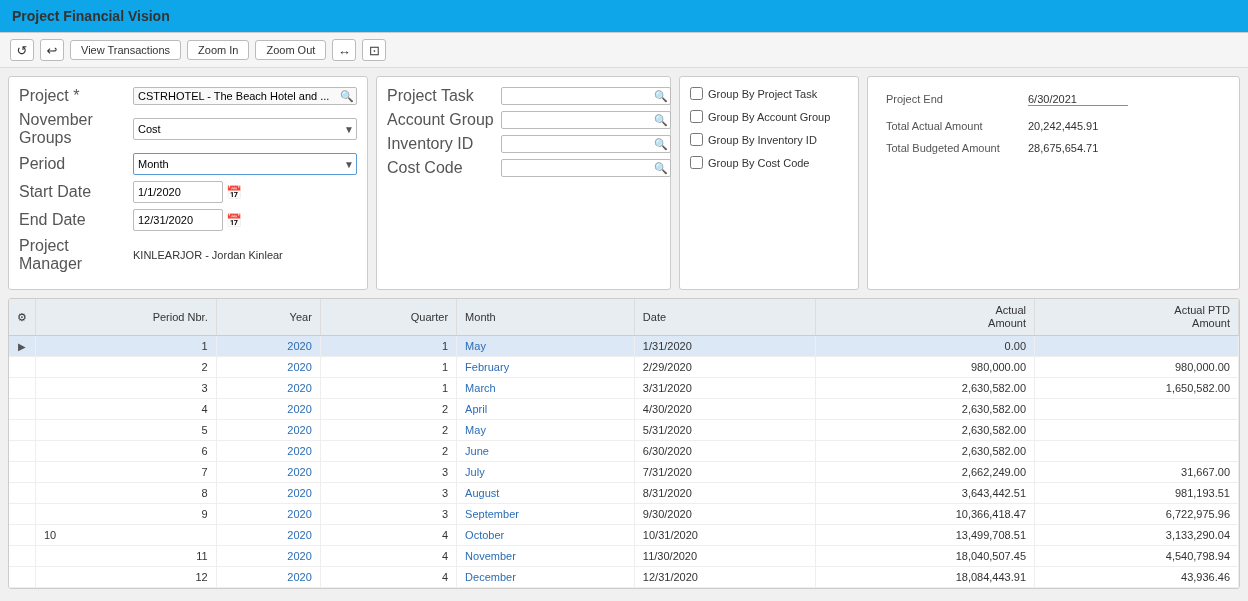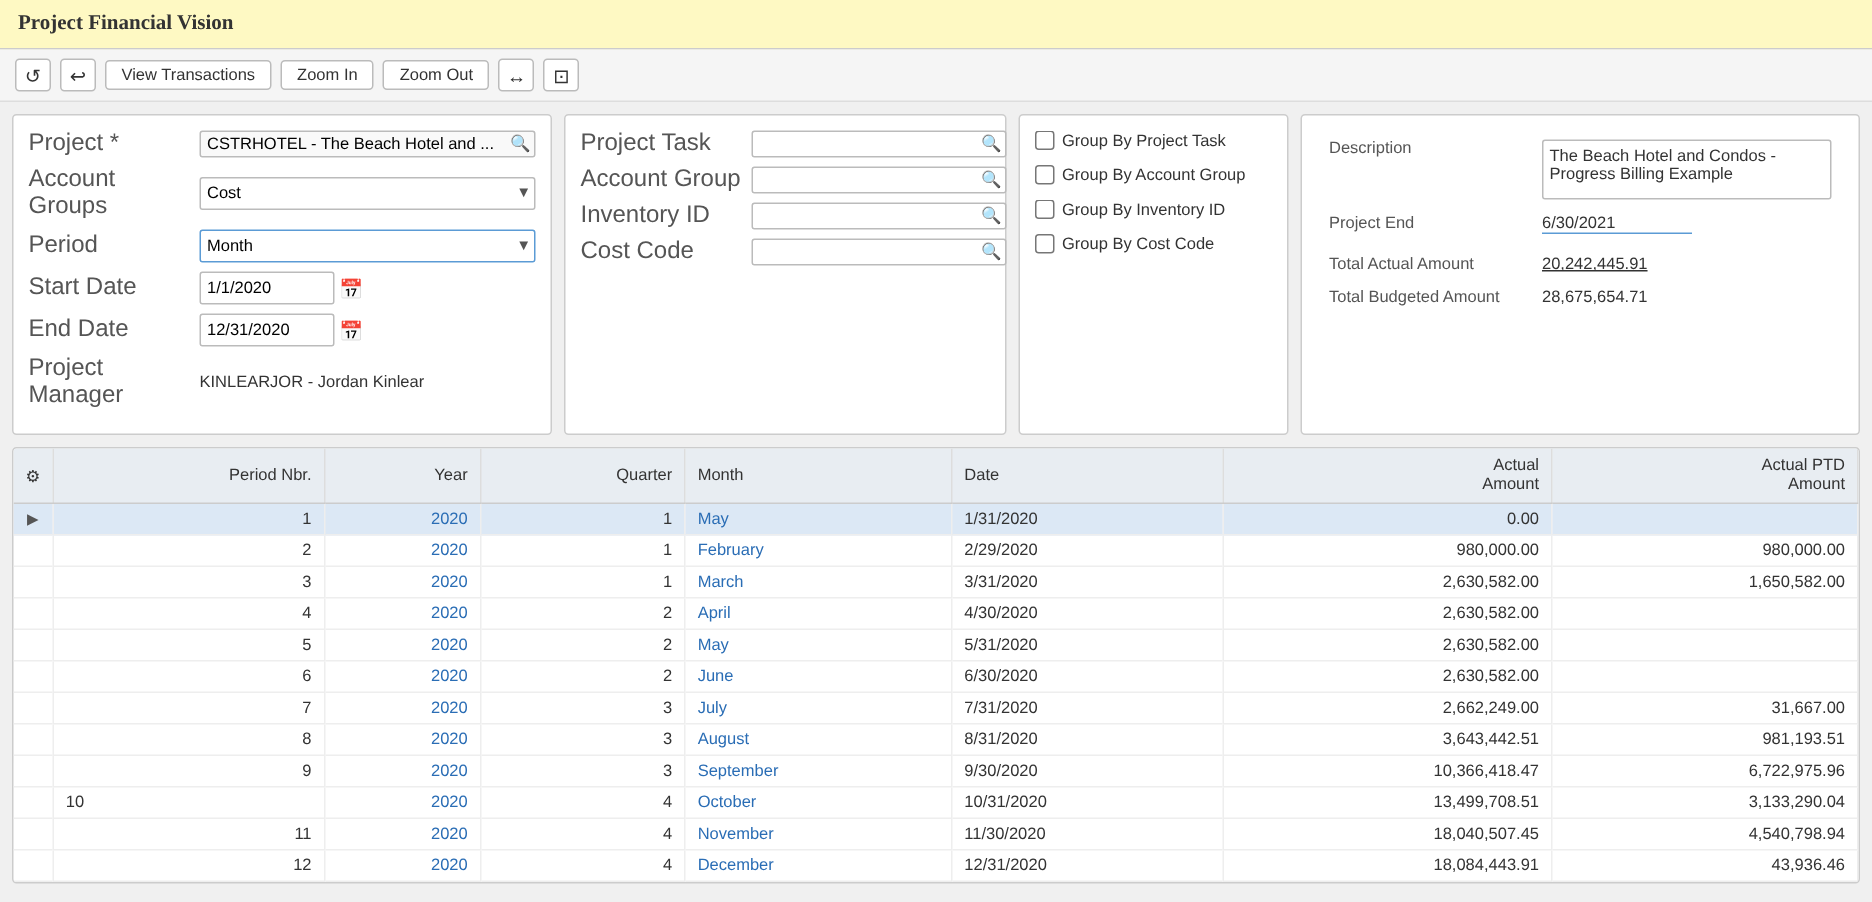--- a/index.html
+++ b/index.html
@@ -1,24 +1,23 @@
 <!DOCTYPE html>
 <html><head>
   <meta charset="utf-8">
   <style>
     * { box-sizing: border-box; margin: 0; padding: 0; }
     body { font-family: Arial, sans-serif; font-size: 12px; background: #f0f0f0; color: #333; }
     
     .page-header {
-      background: #fef9c3;
+      background: #0ea5e9;
       padding: 8px 12px;
       font-size: 14px;
       font-weight: bold;
       border-bottom: 1px solid #ccc;
-      font-family: Liberation Serif, serif;
     }
     
     .toolbar {
       background: #f5f5f5;
       padding: 6px 10px;
       display: flex;
       align-items: center;
       gap: 6px;
       border-bottom: 1px solid #ddd;
     }
@@ -298,21 +297,21 @@
 
     <div class="panel left-panel">
       <div class="form-row">
         <span class="form-label">Project *</span>
         <div class="form-input-with-icon">
           <input type="text" value="CSTRHOTEL - The Beach Hotel and ..." readonly="" style="background: rgb(249, 249, 249);">
           <span class="input-icon">🔍</span>
         </div>
       </div>
       <div class="form-row">
-        <span class="form-label">Account Groups</span>
+        <span class="form-label">November Groups</span>
         <div class="form-select-wrap">
           <select class="form-select-plain">
             <option>Cost</option>
           </select>
           <span class="select-arrow">▼</span>
         </div>
       </div>
       <div class="form-row">
         <span class="form-label">Period</span>
         <div class="form-select-wrap">
@@ -396,35 +395,29 @@
         <label class="checkbox-group">
           <input type="checkbox" style="">
           <span>Group By Cost Code</span>
         </label>
       </div>
     </div>
 
     <div class="panel right-panel">
       <table class="info-table">
         <tbody>
-            <tr>
-          <td class="info-label">Description</td>
-          <td>
-            <div class="description-area">The Beach Hotel and Condos - Progress Billing Example</div>
-          </td>
-        </tr>
         <tr>
           <td class="info-label">Project End</td>
           <td>
             <span style="border-bottom:1px solid #5b9bd5; display:inline-block; min-width:100px; font-size:11px;">6/30/2021</span>
           </td>
         </tr>
         <tr>
           <td class="info-label" style="padding-top:8px;">Total Actual Amount</td>
-          <td style="padding-top:8px;text-decoration:underline;">
+          <td style="padding-top:8px;">
             <span style="font-size:11px;">20,242,445.91</span>
           </td>
         </tr>
         <tr>
           <td class="info-label">Total Budgeted Amount</td>
           <td>
             <span style="font-size:11px;">28,675,654.71</span>
           </td>
         </tr>
       </tbody>

